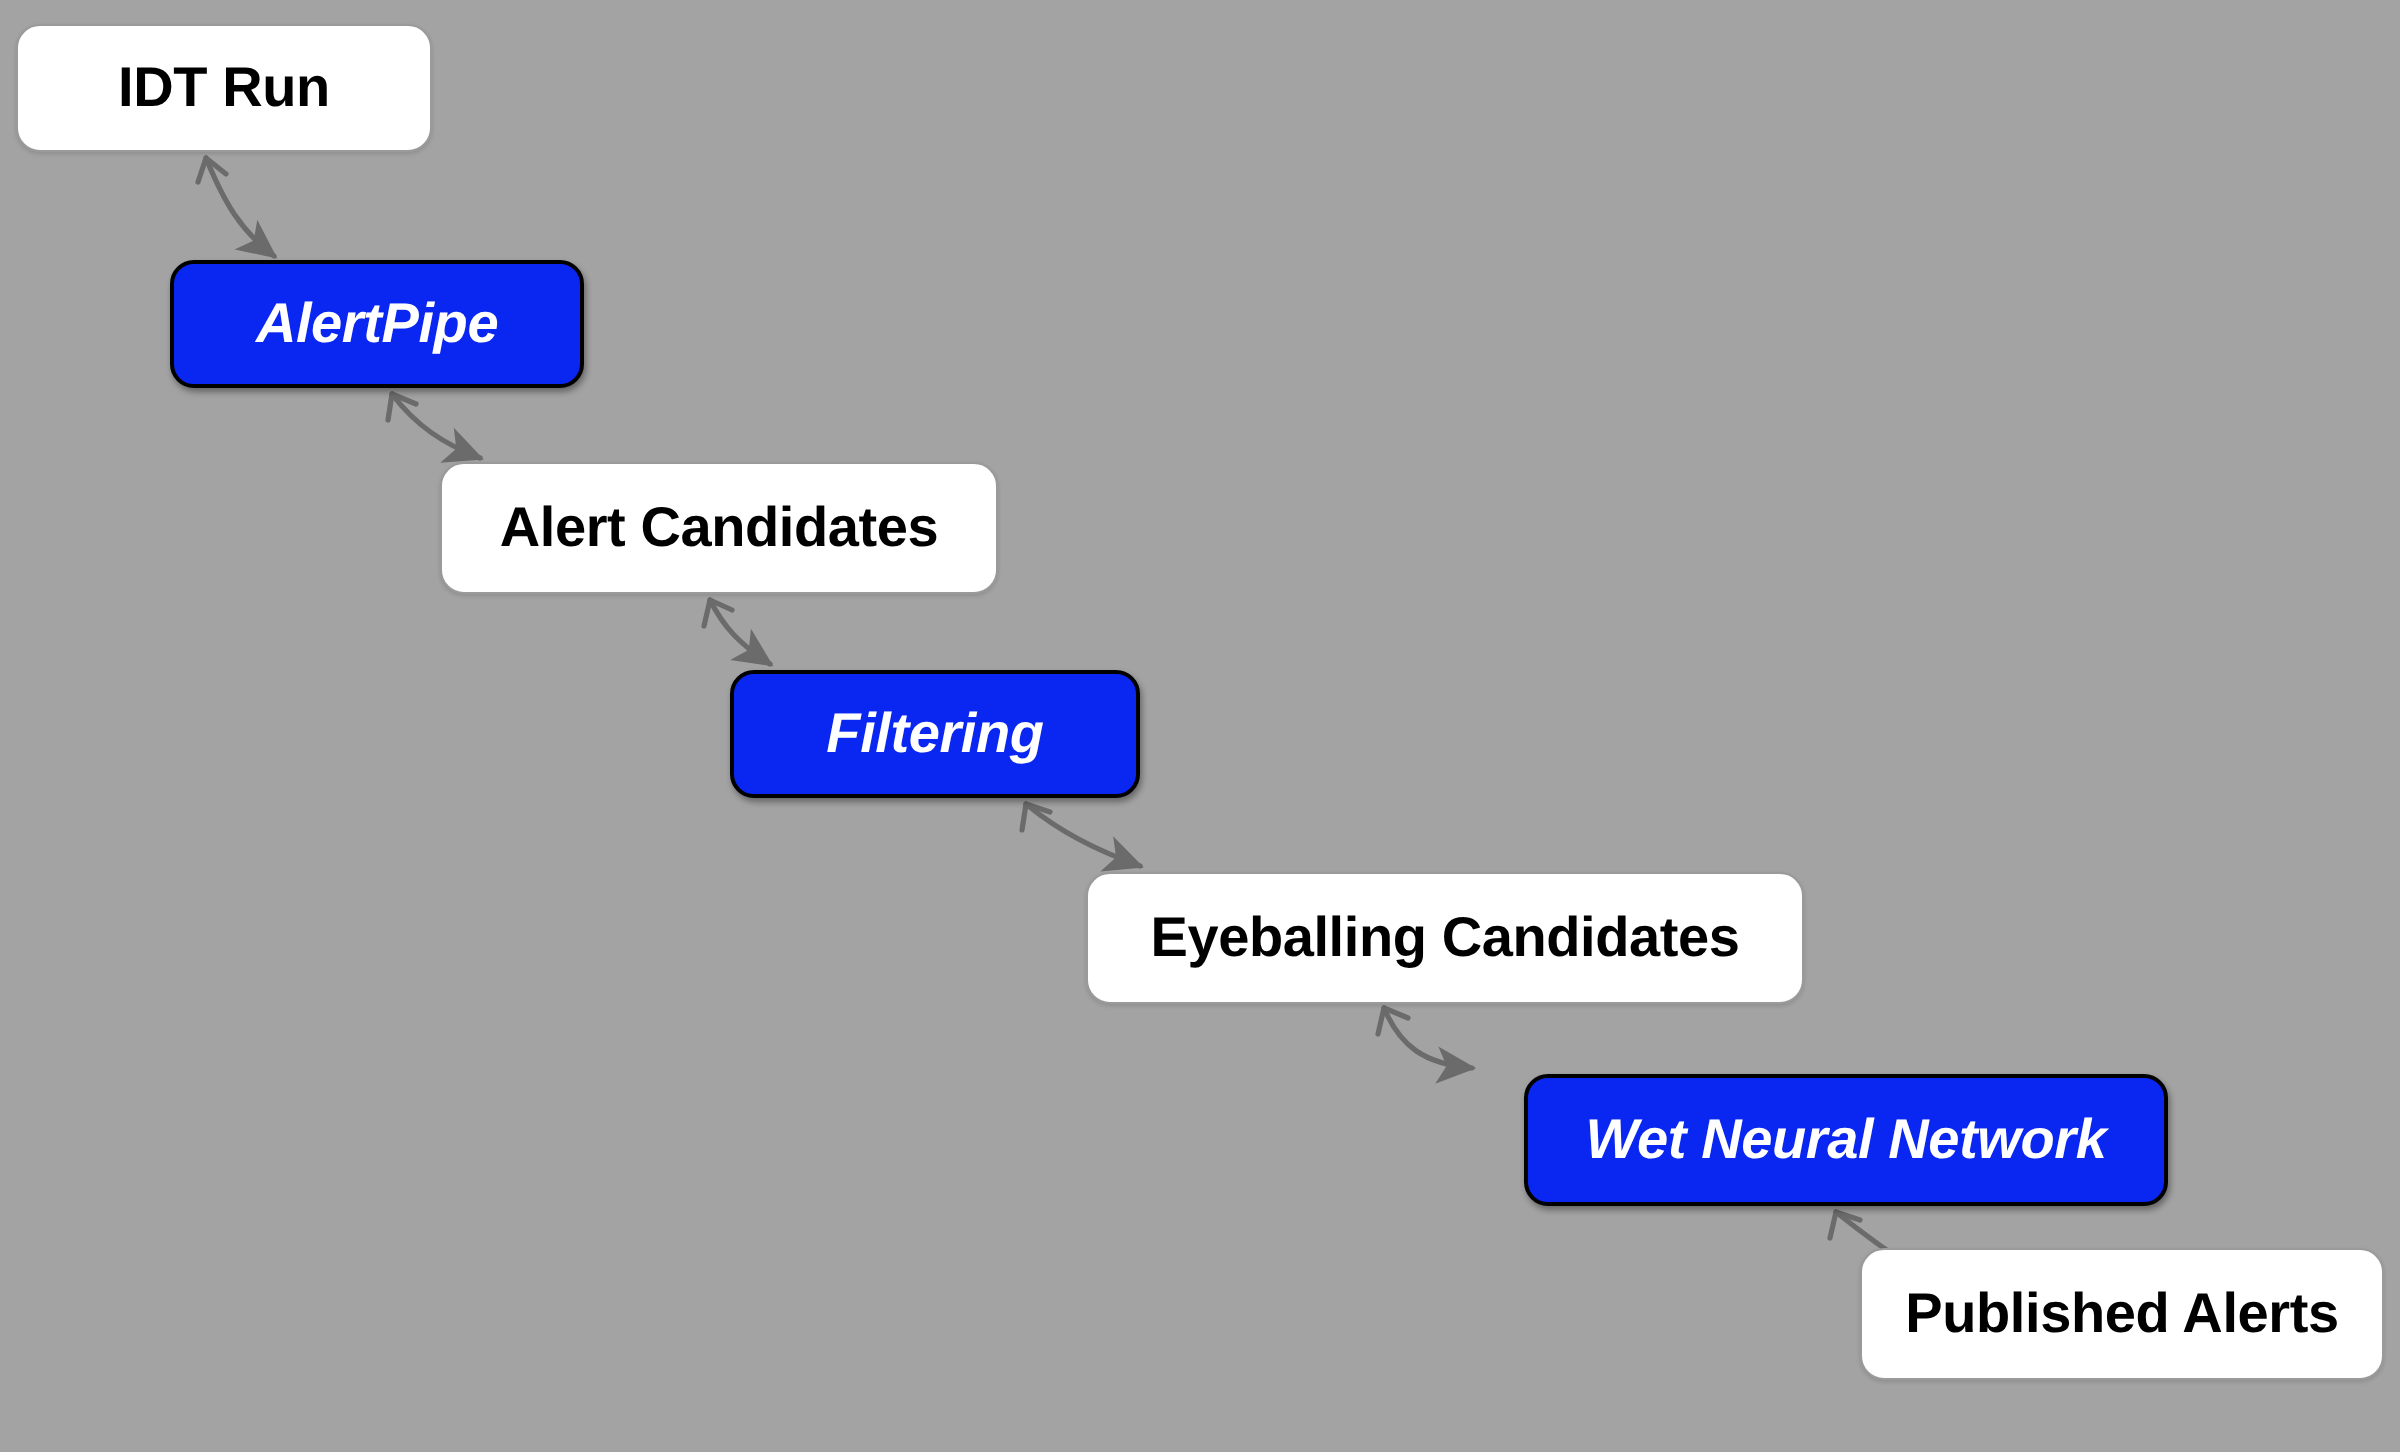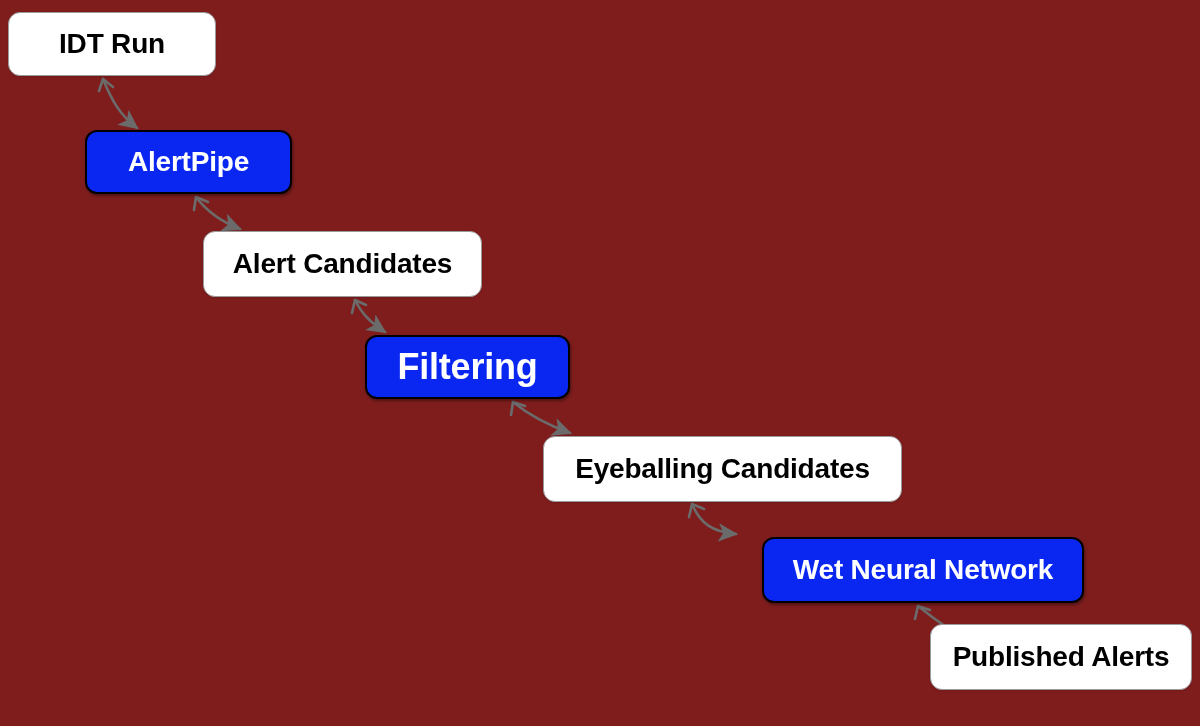--- a/index.html
+++ b/index.html
@@ -8,21 +8,21 @@
     padding: 0;
     background: #ffffff;
   }
   body {
     font-family: "Liberation Sans", sans-serif;
   }
   #canvas {
     position: relative;
     width: 1200px;
     height: 726px;
-    background: #7f1d1d;
+    background: #a3a3a3;
     overflow: hidden;
   }
   #edge-layer {
     position: absolute;
     left: 0;
     top: 0;
     width: 1200px;
     height: 726px;
     pointer-events: none;
   }
@@ -42,20 +42,21 @@
     background: #ffffff;
     border: 1.6px solid #9a9a9a;
     color: #000000;
     box-shadow: 0 1px 2px rgba(0,0,0,0.13);
   }
   .node.process {
     background: #0a27f2;
     border: 2.2px solid #000000;
     color: #ffffff;
     box-shadow: 1px 2px 3px rgba(0,0,0,0.38);
+    font-style: italic;
   }
   .node-label {
     display: block;
     line-height: 1;
   }
 </style>
 </head>
 <body>
 
 <div id="canvas">
@@ -94,24 +95,24 @@
       </g>
   </svg>
 
   <div id="nodes-group">
       <div class="node artifact" style="left: 8px; top: 12px; width: 208px; height: 64px; font-size: 28px;">
         <span class="node-label">IDT Run</span>
       </div>
       <div class="node process" style="left: 85px; top: 130px; width: 207px; height: 64px; font-size: 28px;">
         <span class="node-label">AlertPipe</span>
       </div>
-      <div class="node artifact" style="left: 203px; top: 231px; width: 279px; height: 66px; font-size: 28px;">
+      <div class="node artifact" style="left: 220px; top: 231px; width: 279px; height: 66px; font-size: 28px;">
         <span class="node-label">Alert Candidates</span>
       </div>
-      <div class="node process" style="left: 365px; top: 335px; width: 205px; height: 64px; font-size: 36px;">
+      <div class="node process" style="left: 365px; top: 335px; width: 205px; height: 64px; font-size: 28px;">
         <span class="node-label">Filtering</span>
       </div>
       <div class="node artifact" style="left: 516px; top: 436px; width: 359px; height: 66px; font-size: 28px; margin-left: 27px;">
         <span class="node-label">Eyeballing Candidates</span>
       </div>
       <div class="node process" style="left: 762px; top: 537px; width: 322px; height: 66px; font-size: 28px;">
         <span class="node-label">Wet Neural Network</span>
       </div>
       <div class="node artifact" style="left: 930px; top: 624px; width: 262px; height: 66px; font-size: 28px;">
         <span class="node-label">Published Alerts</span>

